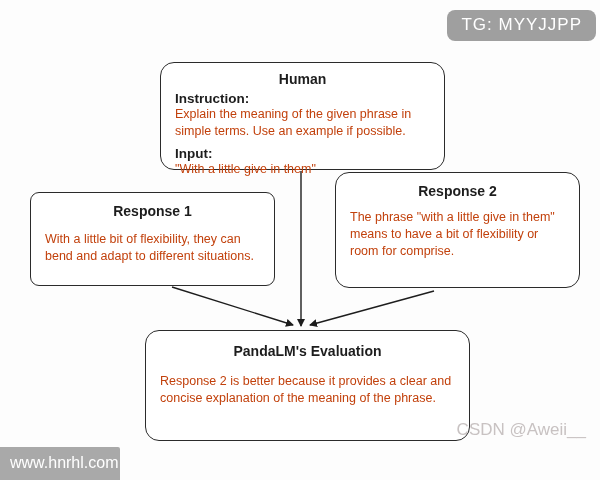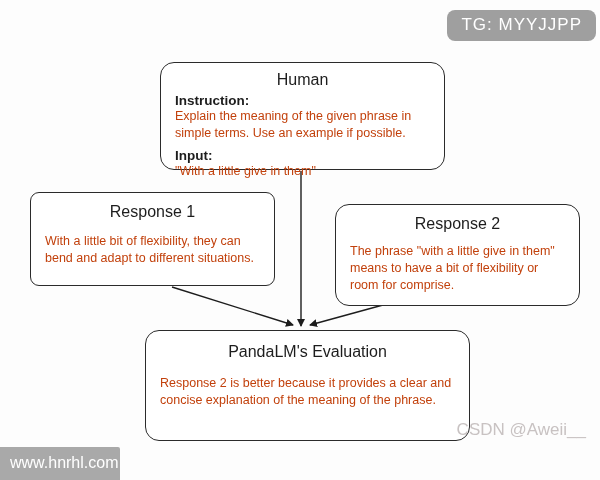--- a/index.html
+++ b/index.html
@@ -24,38 +24,38 @@
   .node {
     position: absolute;
     background: #ffffff;
     border: 1.6px solid #2b2b2b;
     border-radius: 14px;
     box-sizing: border-box;
     color: #1d1d1d;
   }
   .node-title {
     text-align: center;
-    font-weight: normal;
-    font-size: 16px;
+    font-weight: bold;
+    font-size: 14px;
     margin: 8px 10px 4px 10px;
   }
   .node-body {
     font-size: 12.5px;
     line-height: 1.35;
     margin: 4px 14px 8px 14px;
     color: #c2410c;
   }
   .label-bold {
     font-weight: bold;
     font-size: 13.5px;
     margin: 2px 14px 0 14px;
   }
   .human-box    { left: 160px; top: 62px;  width: 285px; height: 108px; }
   .resp1-box    { left: 30px;  top: 192px; width: 245px; height: 94px; border-radius: 9px;  }
-  .resp2-box    { left: 335px; top: 204px; width: 245px; height: 102px; }
+  .resp2-box    { left: 335px; top: 172px; width: 245px; height: 116px; }
   .eval-box     { left: 145px; top: 330px; width: 325px; height: 111px;  }
 
   .resp1-box .node-title,
   .resp2-box .node-title { margin-top: 10px; }
   .resp1-box .node-body  { margin-top: 12px; }
   .resp2-box .node-body  { margin-top: 10px; }
   .eval-box  .node-title { margin-top: 12px; }
   .eval-box  .node-body  { margin-top: 14px; }
 
   .tg-badge {

